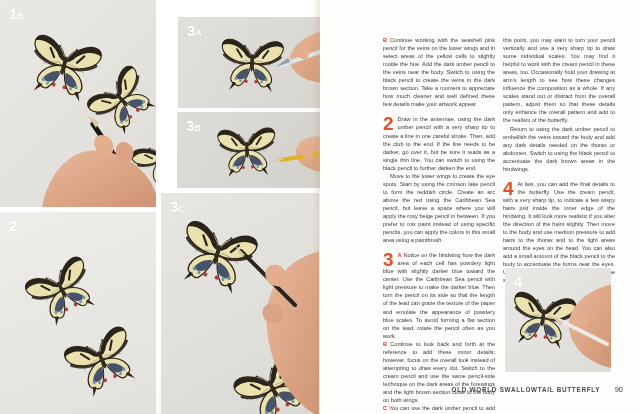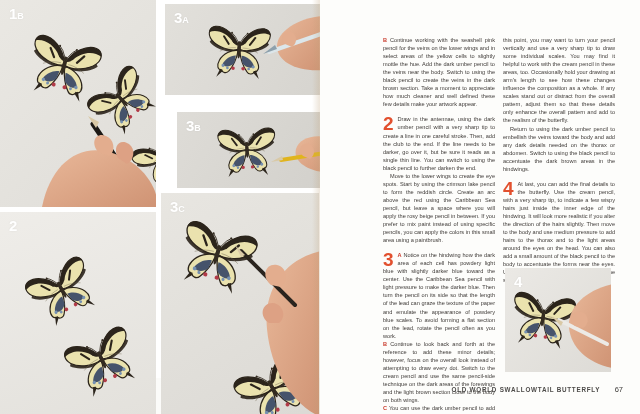--- a/index.html
+++ b/index.html
@@ -98,21 +98,21 @@
     <figure class="photo photo-2" style="margin:0">
       <svg width="156" height="202" viewBox="0 0 156 202">
         <use href="#bf" xlink:href="#bf" transform="translate(62,78) scale(0.58) rotate(-28)"></use>
         <use href="#bf" xlink:href="#bf" transform="translate(102,148) scale(0.6) rotate(-24)"></use>
       </svg>
       <div class="plabel">
         <span class="pnum">2</span><span class="plet"></span>
       </div>
     </figure>
 
-    <figure class="photo photo-3a" style="margin:4px">
+    <figure class="photo photo-3a" style="margin:17px">
       <svg width="158" height="91" viewBox="0 0 158 91">
         <use href="#bf" xlink:href="#bf" transform="translate(74,46) scale(0.56) rotate(3)"></use>
         <path d="M158,12 C132,14 112,28 112,42 C112,58 132,68 158,66 Z" fill="url(#skin)"></path>
         <path d="M156,30 L104,48" stroke="#dce6ea" stroke-width="4" stroke-linecap="round"></path>
         <path d="M112,45 L98,50 L110,41 Z" fill="#8da0ac"></path>
         <path d="M120,40 C114,34 118,26 126,28 C132,30 133,39 127,43 Z" fill="#e3ad8e"></path>
       </svg>
       <div class="plabel">
         <span class="pnum">3</span><span class="plet">A</span>
       </div>
@@ -199,16 +199,16 @@
         <path d="M58,54 L46,48 L56,58 Z" fill="#d9c9a6"></path>
         <path d="M70,58 C62,52 66,42 76,44 C84,46 85,56 78,60 Z" fill="#e3ad8e"></path>
       </svg>
       <div class="plabel">
         <span class="pnum">4</span>
       </div>
     </figure>
 
     <div class="footer">
       <span>OLD WORLD SWALLOWTAIL BUTTERFLY</span>
-      <span class="pageno">67</span>
+      <span class="pageno">90</span>
     </div>
   </div>
 </div>
 
 </body></html>

